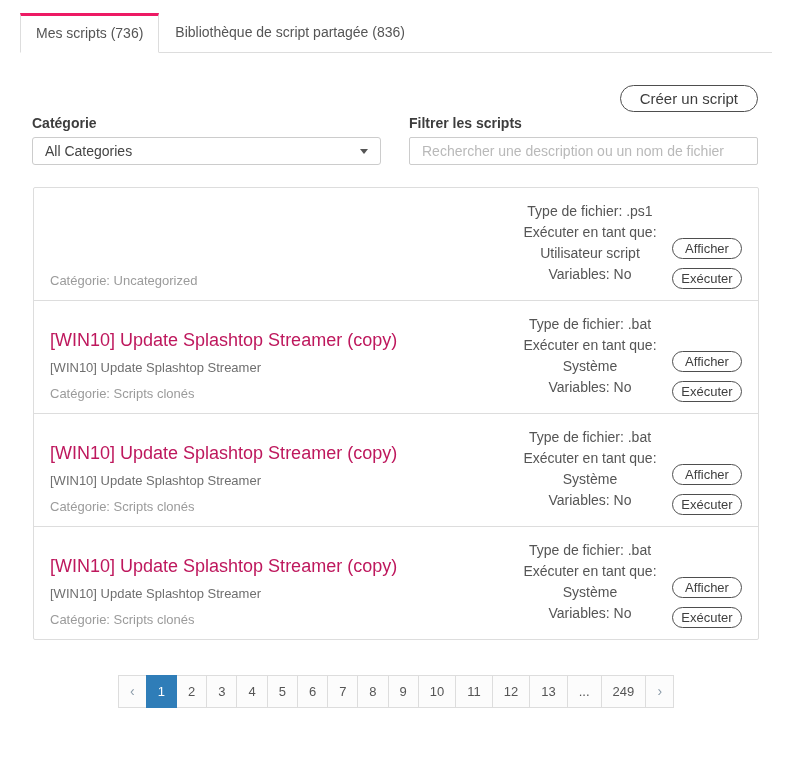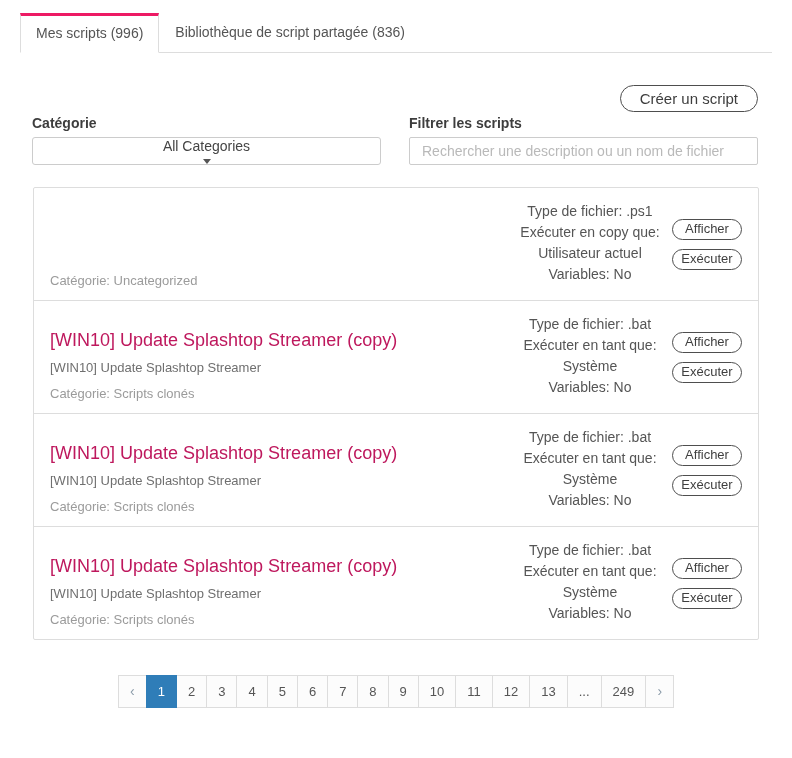--- a/index.html
+++ b/index.html
@@ -43,42 +43,42 @@
     font-family:inherit; cursor:pointer; line-height:19px;
   }
 
   
   .filters-row { display:flex; gap:28px; margin:3px 34px 0 32px; }
   .filter-col { flex:1; }
   .filter-label { font-size:14px; font-weight:bold; color:#3d3d3d; margin-bottom:6px; }
   .select-box {
     height:28px; border:1px solid #ccc; border-radius:3px; background:#fff;
     display:flex; align-items:center; justify-content:space-between;
-    padding:0 12px; font-size:14px; color:#444; cursor:pointer; width:100%;flex-direction:column;
+    padding:0 12px; font-size:14px; color:#444; cursor:pointer; width:100%;
   }
   .caret {
     width:0; height:0; border-left:4px solid transparent;
     border-right:4px solid transparent; border-top:5px solid #555;
   }
   .text-input {
     height:28px; width:100%; border:1px solid #ccc; border-radius:2px;
     padding:0 12px; font-size:14px; color:#555; font-family:inherit;
   }
   .text-input::placeholder { color:#b9b9b9; }
 
   
   .script-list { margin:22px 33px 0 33px; border:1px solid #ddd; border-radius:2px; }
   .script-row { display:flex; padding:11px 16px; }
   .script-row + .script-row { border-top:1px solid #ddd; }
   .row-main { flex:1; padding-top:1px; }
   .row-title { font-size:18px; color:#be185d; min-height:23px; line-height:23px; margin:16px 0 7px 0; }
   .row-subtitle { font-size:13px; color:#6f6f6f; min-height:17px; line-height:17px; margin:0 0 9px 0; }
   .row-category { font-size:13px; color:#9b9b9b; line-height:17px; }
   .row-details { width:140px; margin-right:12px; font-size:14px; color:#555; line-height:21px; padding-top:2px;text-align:center; }
-  .row-actions { width:70px; display:flex; flex-direction:column; justify-content:center; gap:9px; }
+  .row-actions { width:70px; display:flex; flex-direction:column; justify-content:flex-end; gap:9px; }
   .pill-btn {
     border:1px solid #4e4e4e; border-radius:11px; background:#fff;
     font-size:13px; color:#3f3f3f; height:21px; line-height:18px;
     text-align:center; padding:0 6px; font-family:inherit; cursor:pointer; white-space:nowrap;
   }
 
   
   .pagination { display:flex; justify-content:center; margin-top:35px; }
   .page-cell {
     min-width:29px; padding:0 11px; height:33px; line-height:31px;
@@ -92,21 +92,21 @@
   }
 </style>
 </head>
 <body>
 
 <div class="modal">
 
 
   <div class="tabbar">
     <div class="tab active">
-      <span>Mes scripts (996)</span>
+      <span>Mes scripts (736)</span>
     </div>
     <div class="tab">
       <span>Bibliothèque de script partagée (836)</span>
     </div>
   </div>
 
   <div class="create-row">
     <button class="create-btn">Créer un script</button>
   </div>
 
@@ -126,21 +126,21 @@
 
   <div class="script-list">
     <div class="script-row">
       <div class="row-main">
         <div class="row-title"></div>
         <div class="row-subtitle"></div>
         <div class="row-category">Catégorie: Uncategorized</div>
       </div>
       <div class="row-details">
           <div>Type de fichier: .ps1</div>
-          <div>Exécuter en copy que: Utilisateur actuel</div>
+          <div>Exécuter en tant que: Utilisateur script</div>
           <div>Variables: No</div>
         </div>
       <div class="row-actions">
         <button class="pill-btn">Afficher</button>
         <button class="pill-btn">Exécuter</button>
       </div>
     </div>
 
     <div class="script-row">
       <div class="row-main">

